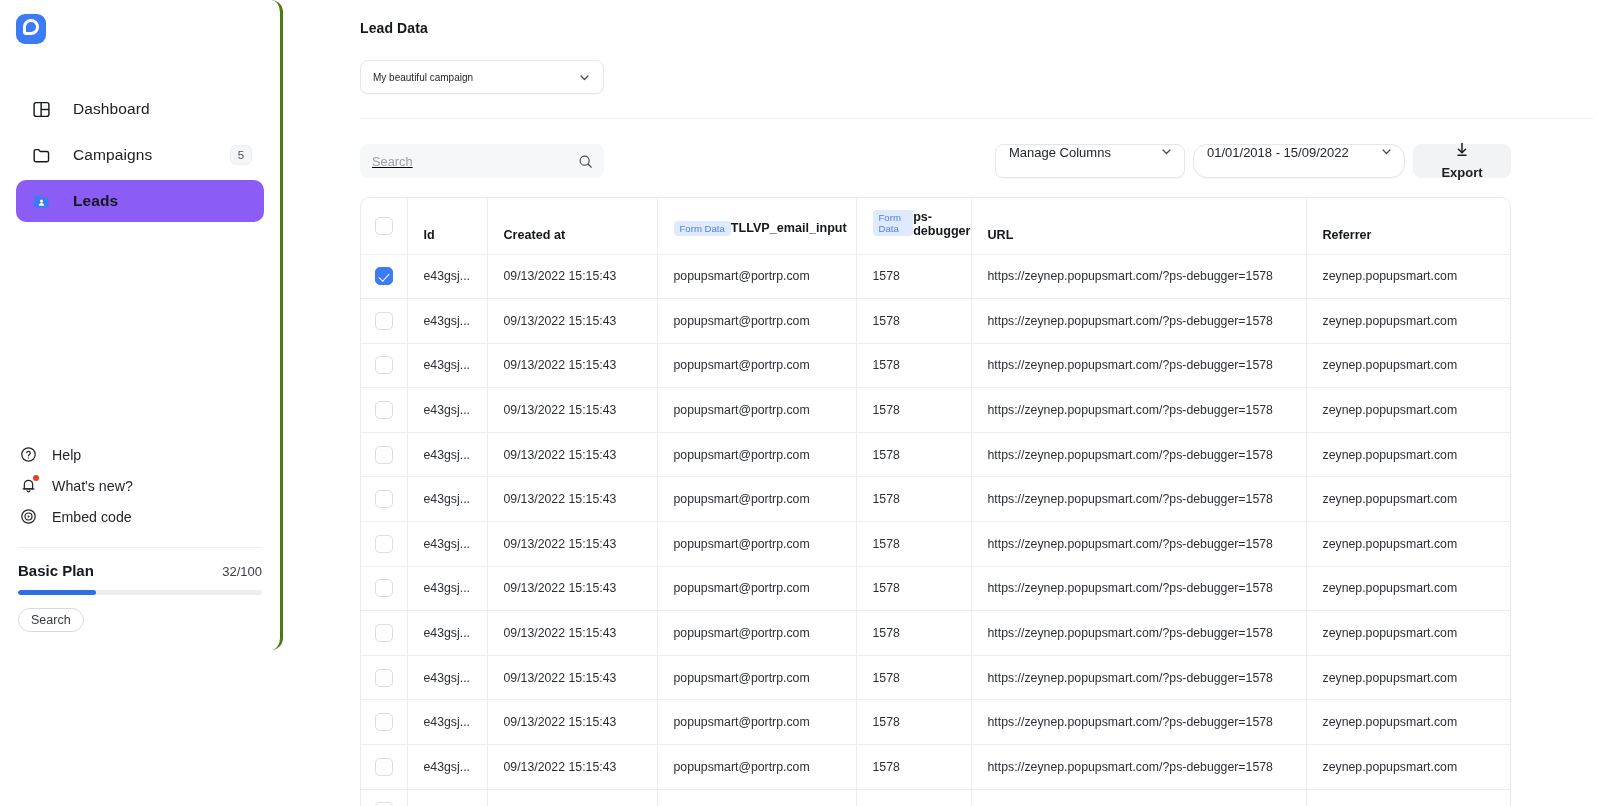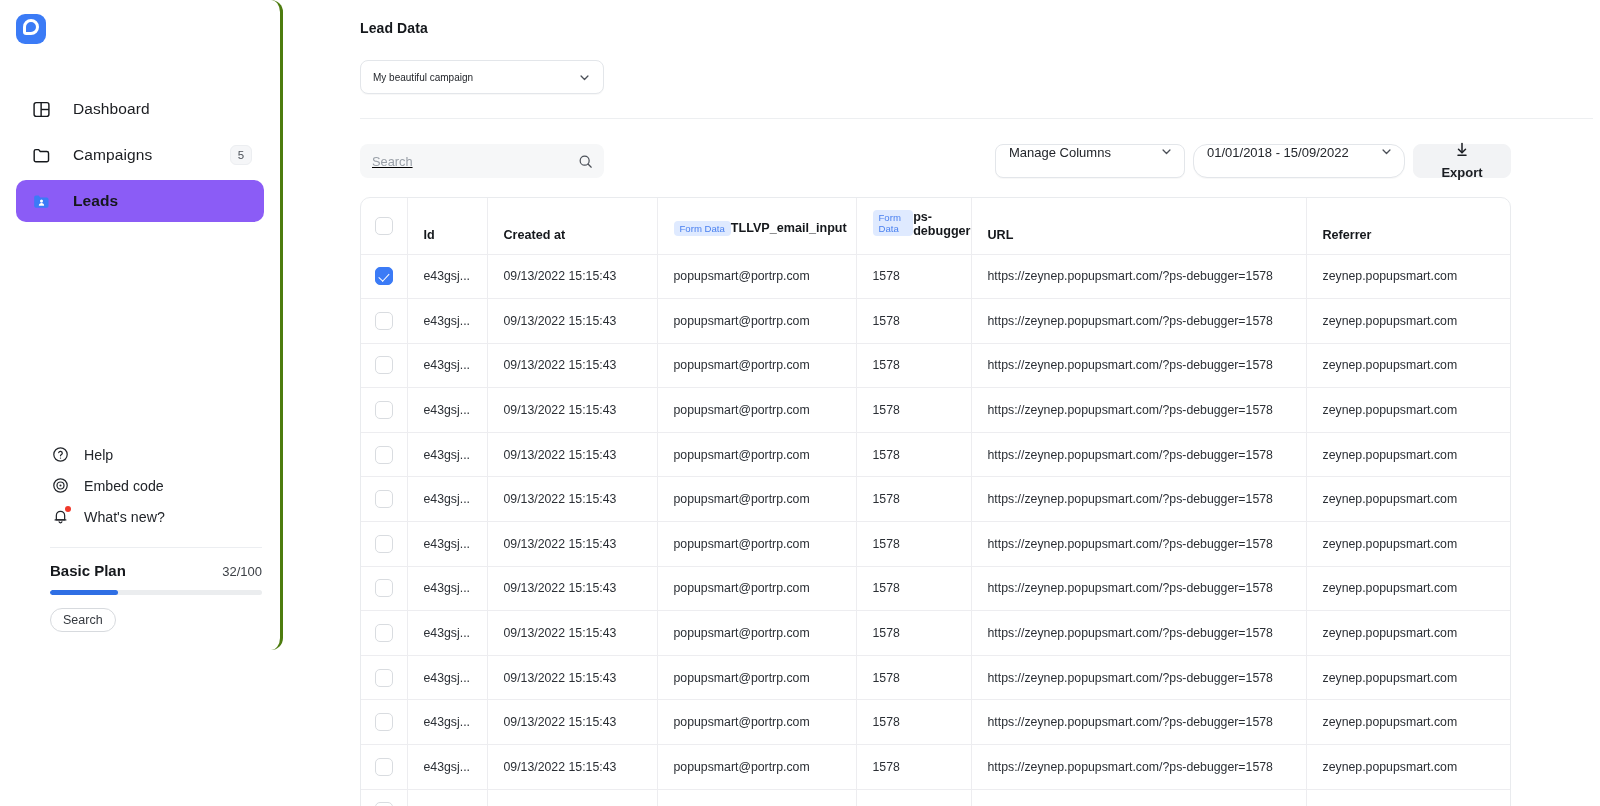--- a/index.html
+++ b/index.html
@@ -64,21 +64,20 @@
     font-size: 11.5px;
     color: #4c5158;
     display: flex; align-items: center; justify-content: center;
     padding: 0 5px;
   }
 
   
   .side-bottom {
     position: absolute; left: 0; right: 0; bottom: 0;
     padding: 0 18px 18px 18px;
-    margin-left: 32px;
   }
   .mini-item {
     display: flex; align-items: center;
     height: 31px;
     cursor: pointer;
   }
   .mini-item .ic { width: 20px; height: 20px; display:flex; align-items:center; justify-content:center; flex:0 0 20px; position: relative;}
   .mini-item .lbl {
     margin-left: 14px;
     font-size: 14.2px;
@@ -302,39 +301,39 @@
             <circle cx="9" cy="9" r="7.1"></circle>
             <path d="M7.1 7.0a1.95 1.95 0 0 1 3.8.6c0 1.3-1.9 1.6-1.9 2.8" stroke-linecap="round"></path>
             <circle cx="9" cy="12.8" r=".75" fill="#22252a" stroke="none"></circle>
           </svg>
         </span>
         <span class="lbl">Help</span>
       </div>
 
       <div class="mini-item">
         <span class="ic">
+          <svg width="17" height="17" viewBox="0 0 18 18" fill="none" stroke="#22252a" stroke-width="1.3" stroke-linejoin="round">
+            <path d="M4.6 12.6V7.9a4.4 4.4 0 0 1 8.8 0v4.7z"></path>
+            <line x1="3.3" y1="12.6" x2="14.7" y2="12.6" stroke-linecap="round"></line>
+            <path d="M7.5 14.6a1.6 1.6 0 0 0 3 0" stroke-linecap="round"></path>
+          </svg>
+          <span class="bell-dot"></span>
+        </span>
+        <span class="lbl">What's new?</span>
+      </div>
+
+      <div class="mini-item">
+        <span class="ic">
           <svg width="17" height="17" viewBox="0 0 18 18" fill="none" stroke="#22252a" stroke-width="1.3">
             <circle cx="9" cy="9" r="7.1"></circle>
             <circle cx="9" cy="9" r="3.7"></circle>
             <circle cx="9" cy="9" r="1.1" fill="#22252a" stroke="none"></circle>
           </svg>
         </span>
         <span class="lbl">Embed code</span>
-      </div>
-
-      <div class="mini-item">
-        <span class="ic">
-          <svg width="17" height="17" viewBox="0 0 18 18" fill="none" stroke="#22252a" stroke-width="1.3" stroke-linejoin="round">
-            <path d="M4.6 12.6V7.9a4.4 4.4 0 0 1 8.8 0v4.7z"></path>
-            <line x1="3.3" y1="12.6" x2="14.7" y2="12.6" stroke-linecap="round"></line>
-            <path d="M7.5 14.6a1.6 1.6 0 0 0 3 0" stroke-linecap="round"></path>
-          </svg>
-          <span class="bell-dot"></span>
-        </span>
-        <span class="lbl">What's new?</span>
       </div>
 
       <div class="sep"></div>
 
       <div class="plan-row">
         <span class="plan-name">Basic Plan</span>
         <span class="plan-count">32/100</span>
       </div>
       <div class="progress">
         <div class="fill" style="width: 32%;"></div>

